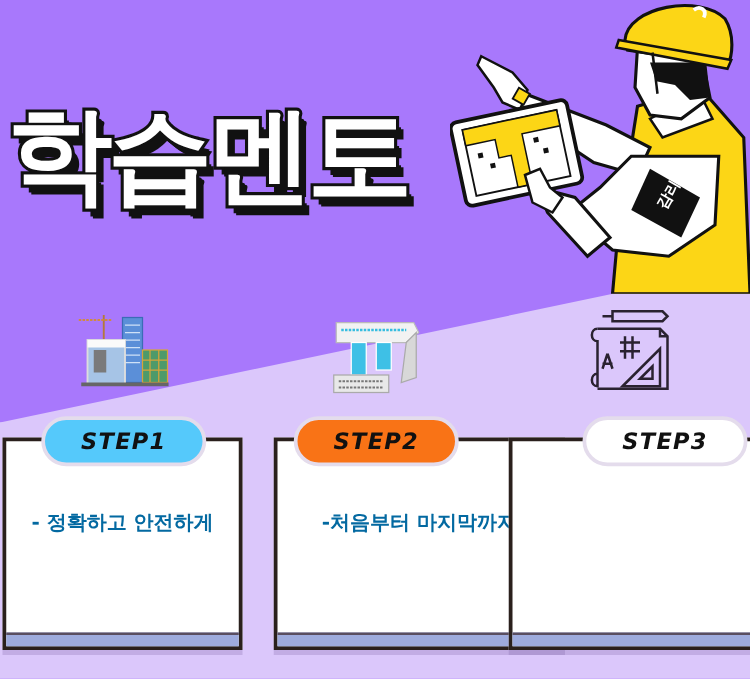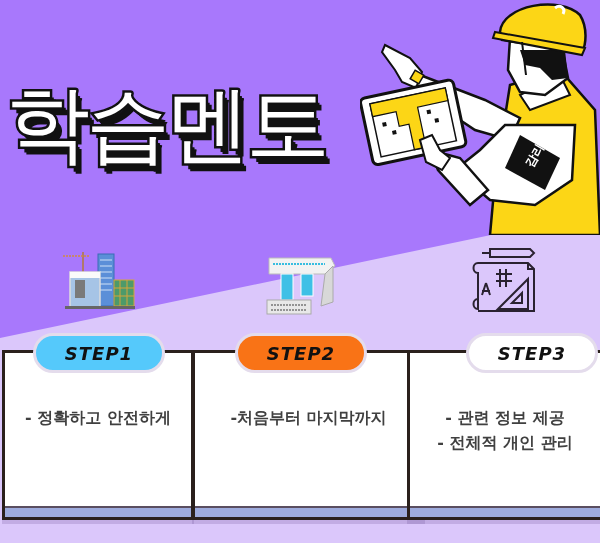--- a/index.html
+++ b/index.html
@@ -10,21 +10,21 @@
     background: #dbc7fb;
   }
   .bg-top {
     position: absolute; left: 0; top: 0; width: 600px; height: 543px;
     background: #a878fc;
     clip-path: polygon(0 0, 600px 0, 600px 212px, 0 338px);
   }
   .title {
     position: absolute; left: 6px; top: 74px;
     font-family: "DejaVu Sans", sans-serif;
-    font-weight: 400; font-size: 84px; line-height: 100px;
+    font-weight: 700; font-size: 84px; line-height: 100px;
     letter-spacing: -4px;
     color: #ffffff;
     -webkit-text-stroke: 5px #111;
     paint-order: stroke fill;
     text-shadow: 6px 8px 0 #111, 4px 6px 0 #111;
   }
   .worker { position: absolute; left: 360px; top: 0; width: 240px; height: 235px; }
 
   .icon { position: absolute; }
   .icon-building { left: 55px; top: 240px; width: 80px; height: 70px; }
@@ -36,27 +36,27 @@
     background: #ffffff;
     border: 3px solid #2a201c;
     box-shadow: 0 4px 0 rgba(120,90,160,0.25);
   }
   .card .footer-bar {
     position: absolute; left: 0; right: 0; bottom: 0; height: 11px;
     background: #9eabdd;
     border-top: 2px solid #5a4e60;
   }
   .card1 { left: 2px; width: 192px; }
-  .card2 { left: 192px; width: 233px; }
+  .card2 { left: 219px; width: 233px; }
   .card3 { left: 407px; width: 196px; }
   .card .text {
     position: absolute; left: 0; right: 0; top: 52px;
     text-align: center;
     font-size: 16px; line-height: 25px; font-weight: bold;
-    color: #404040;
+    color: #0369a1;
     white-space: nowrap;
   }
   .pill {
     position: absolute; top: 333px; height: 40px; width: 132px;
     border-radius: 20px;
     border: 3px solid #e4dcec;
     display: flex; align-items: center; justify-content: center;
     font-family: "DejaVu Sans", sans-serif;
     font-weight: 900; font-size: 18px; letter-spacing: 1px;
     color: #111;
@@ -166,22 +166,18 @@
   </div>
   <div class="footer-bar"></div>
 </div>
 <div class="card card2">
   <div class="text">
     <div>-처음부터 마지막까지</div>
   </div>
   <div class="footer-bar"></div>
 </div>
 <div class="card card3">
-  <div class="text">
-    <div>- 관련 정보 제공</div>
-    <div>- 전체적 개인 관리</div>
-  </div>
   <div class="footer-bar"></div>
 </div>
 
 <div class="pill pill1">STEP1</div>
 <div class="pill pill2">STEP2</div>
 <div class="pill pill3">STEP3</div>
 
 </body></html>

